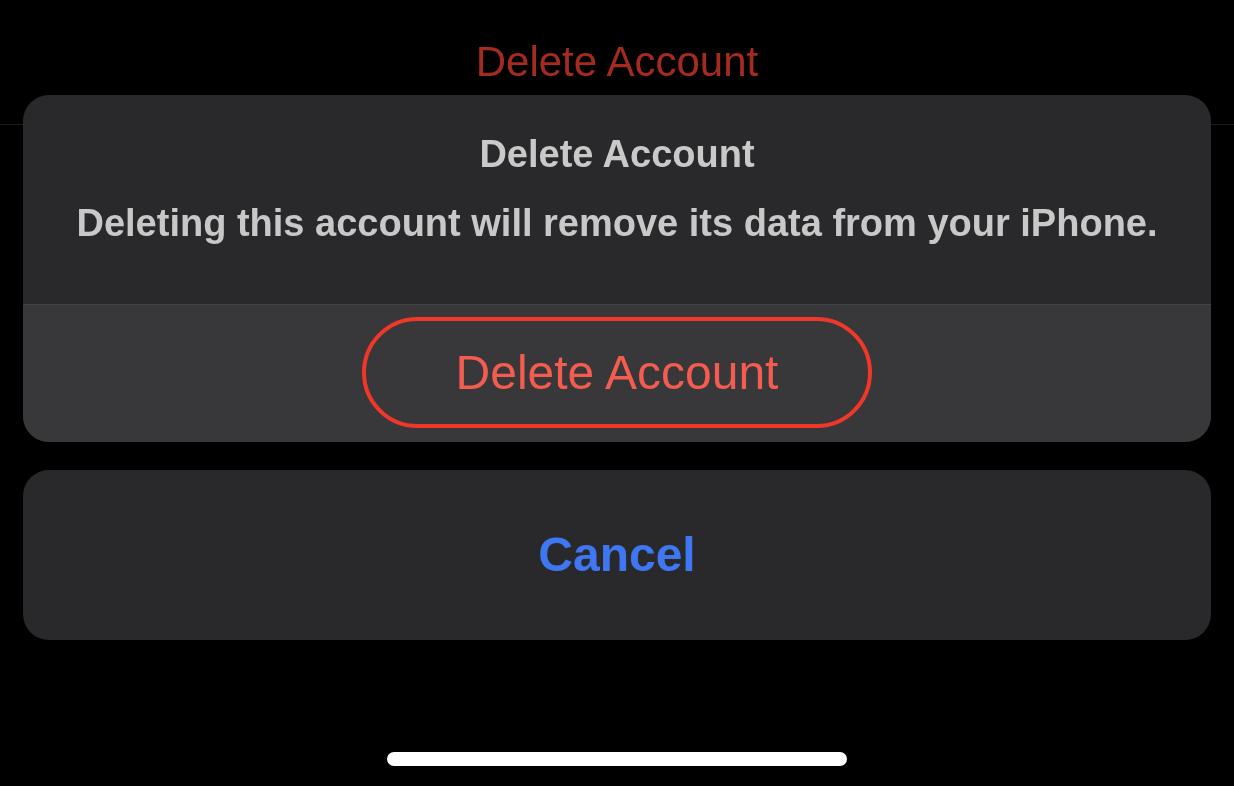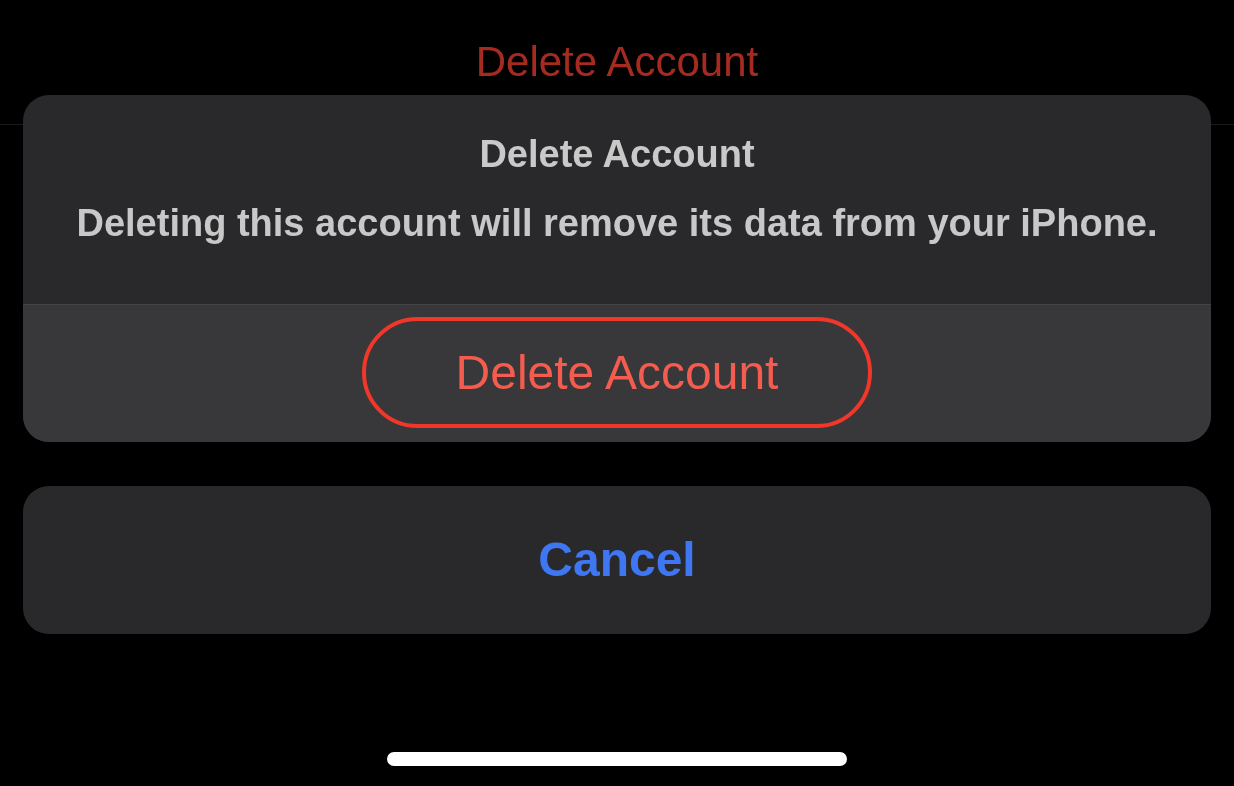--- a/index.html
+++ b/index.html
@@ -96,25 +96,25 @@
       background: transparent;
     }
     
     .destructive-button-label {
       color: #f45c4f;
       font-size: 48px;
       font-weight: 400;
     }
     
     .cancel-sheet {
-      margin-top: 44px;
+      margin-top: 28px;
       background: rgba(45, 45, 47, 0.92);
       border-radius: 26px;
       overflow: hidden;
-      height: 148px;
+      height: 170px;
       display: flex;
       align-items: center;
       justify-content: center;
       cursor: pointer;
     }
     
     .cancel-label {
       color: #3f76f2;
       font-size: 48px;
       font-weight: 600;

